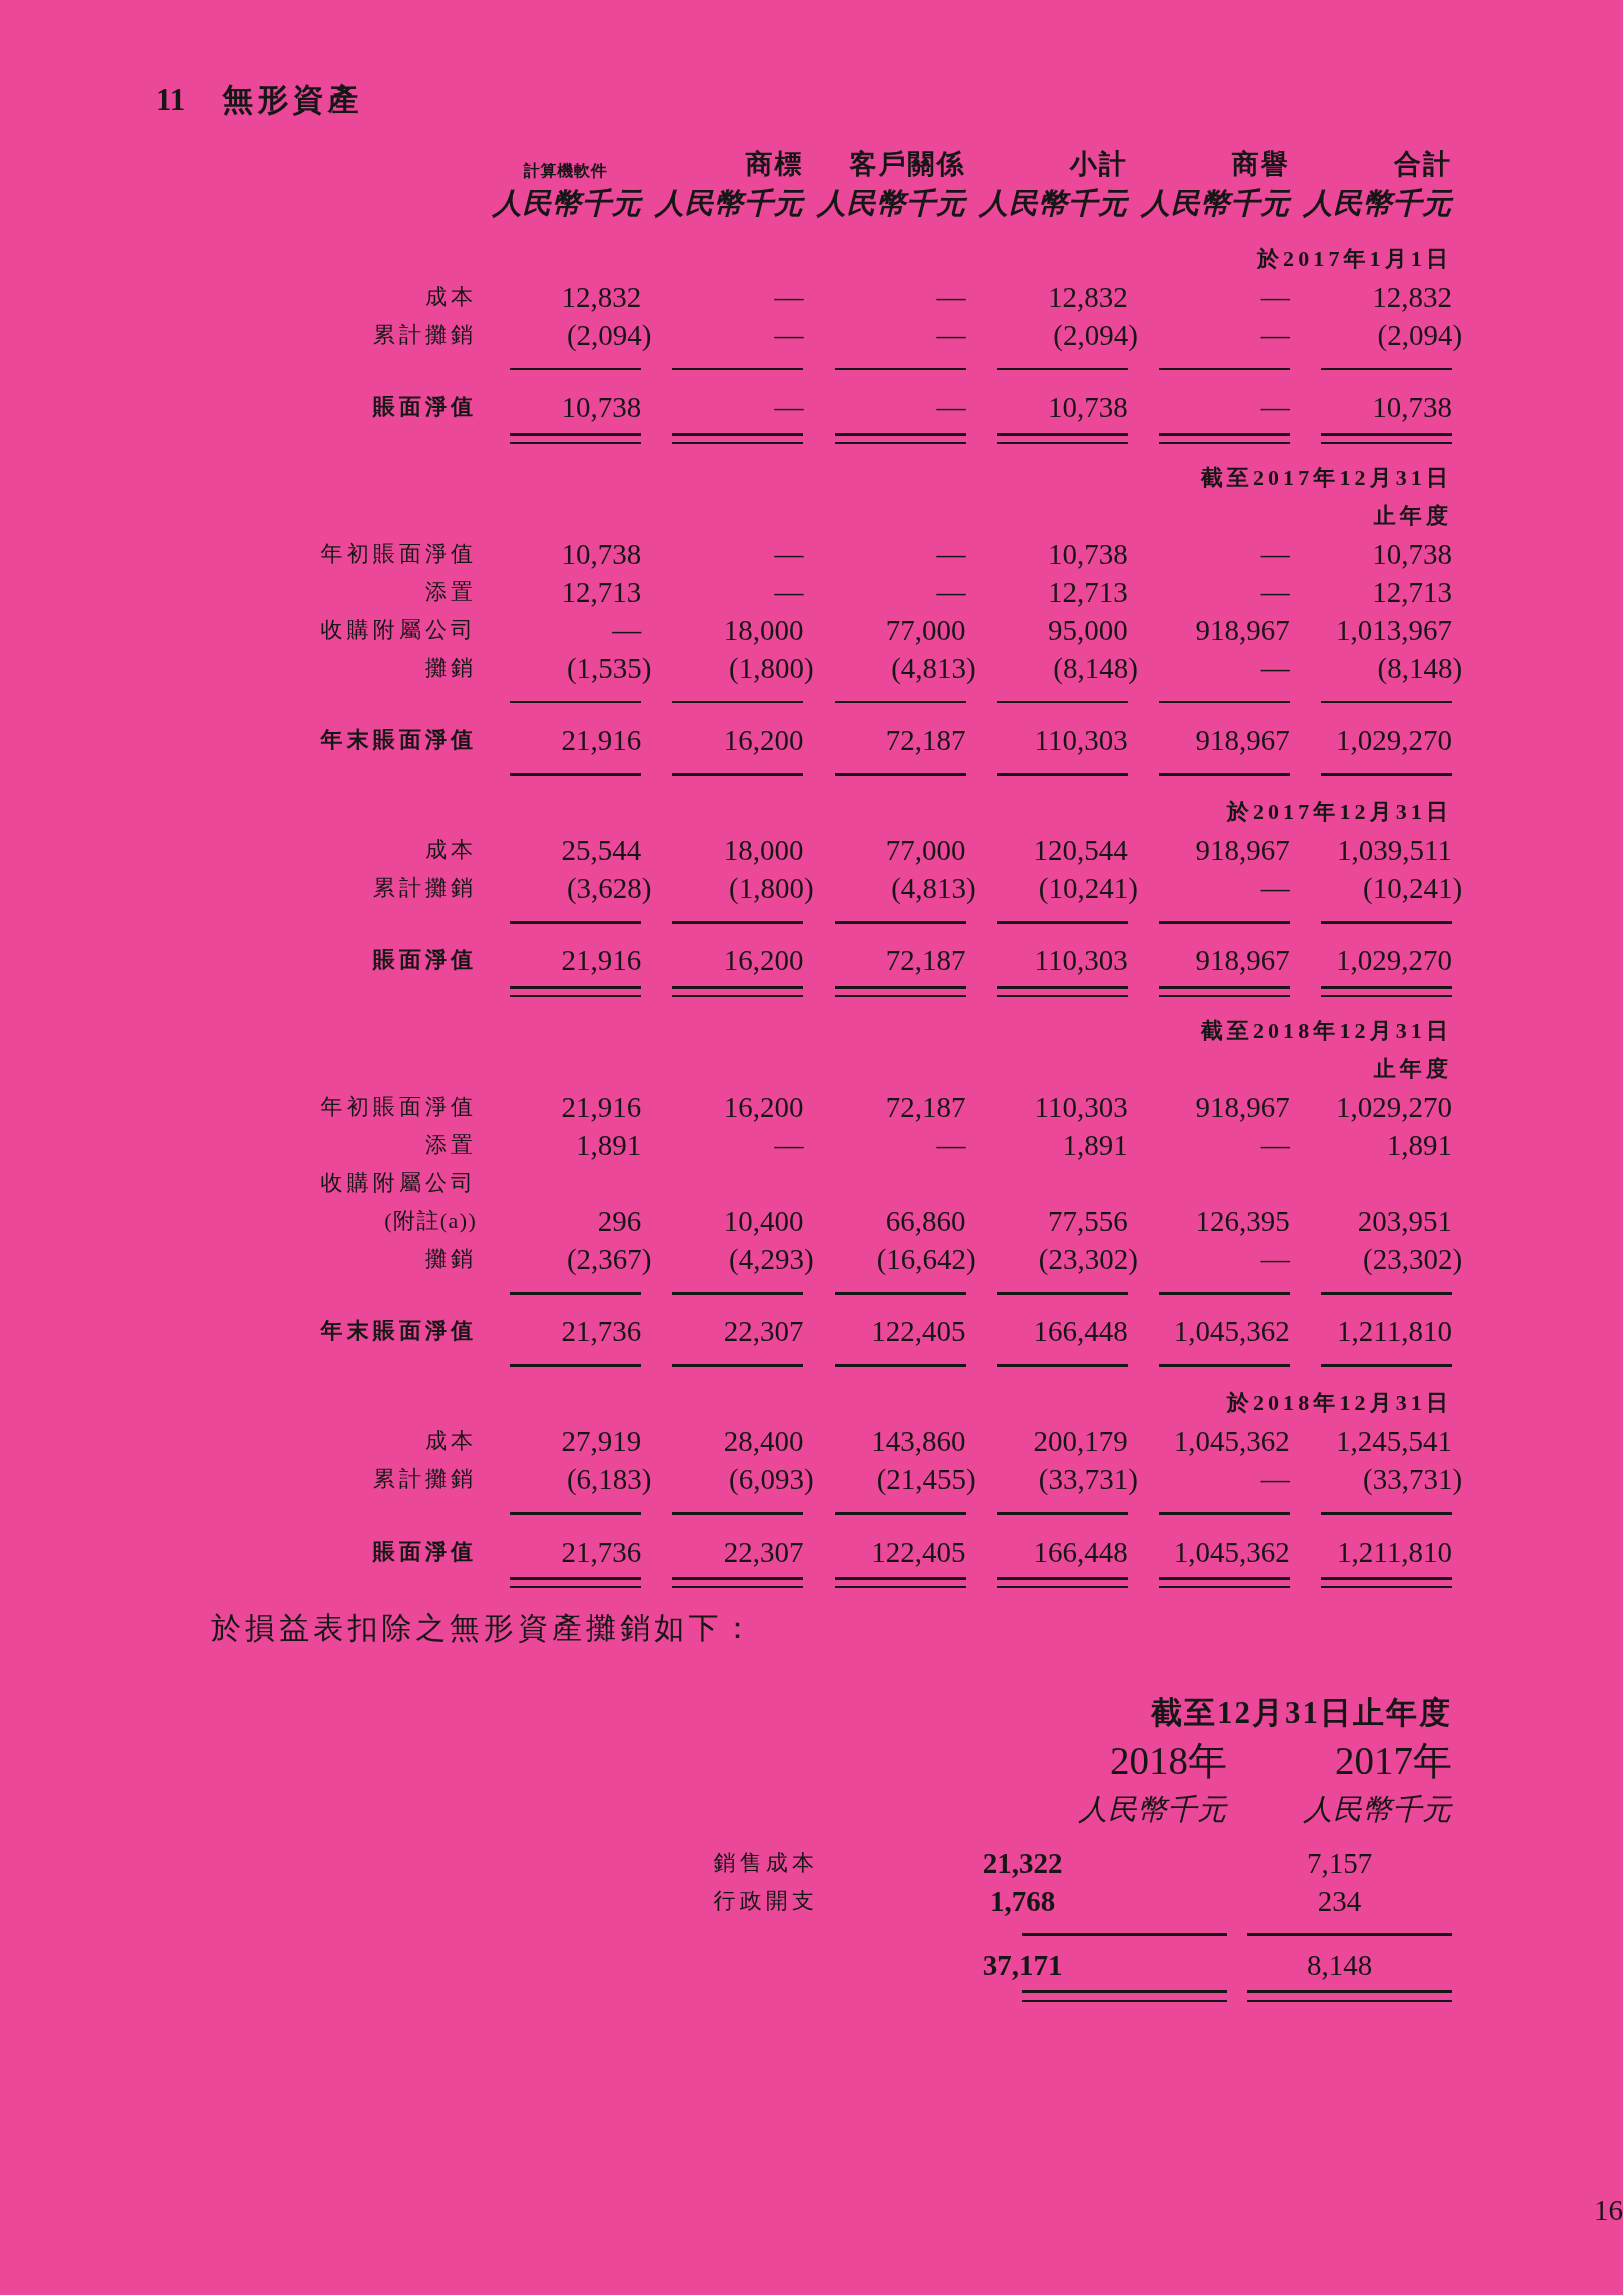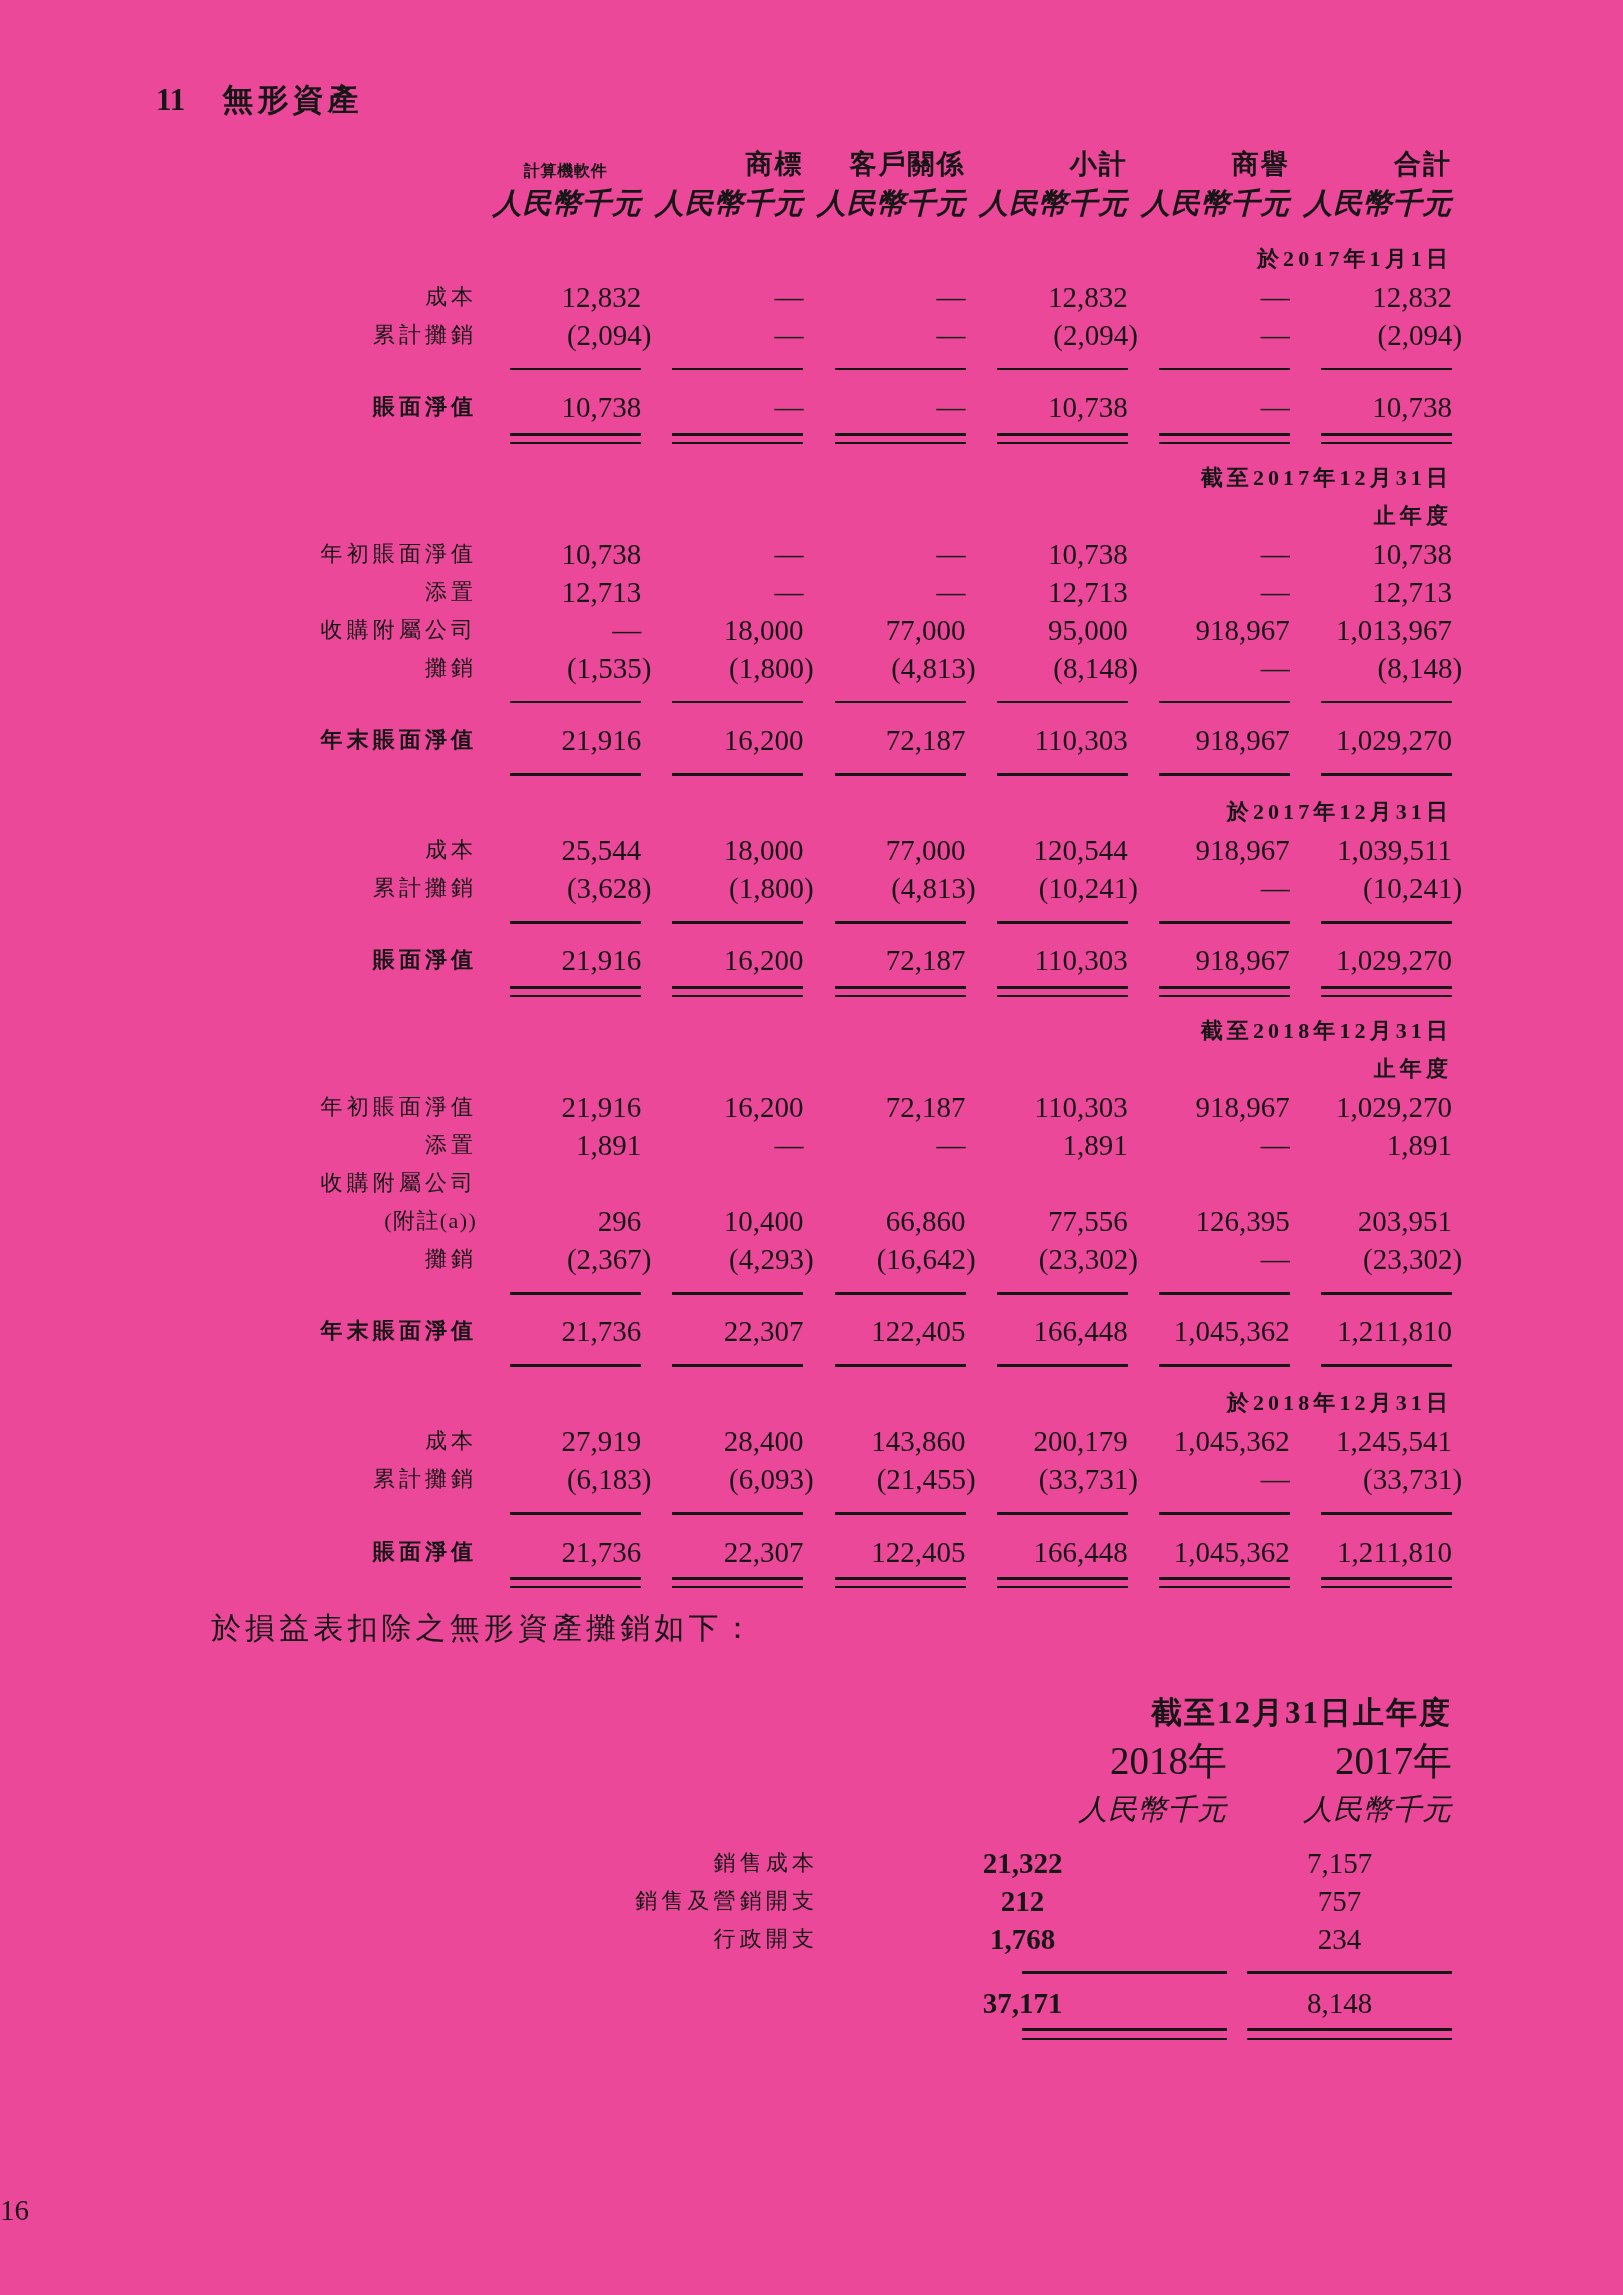--- a/index.html
+++ b/index.html
@@ -60,21 +60,21 @@
   tr.a-data td{line-height:38px;}
   table.amort tbody tr:first-child td{padding-top:13.6px;}
   td.anum{font-size:29px;text-align:center;}
   td.num2018{font-weight:bold;}
   tr.a-rule td{height:16.4px;padding:0 0 1.4px;}
   tr.a-total td{padding-top:8.2px;line-height:38px;}
   tr.a-drule td{height:24.5px;vertical-align:middle;padding:0;}
   .line2{height:2.7px;background:#161616;width:205px;margin-left:auto;}
   .dline2{height:6.1px;border-top:3.4px solid #161616;border-bottom:2px solid #161616;width:205px;margin-left:auto;}
   
-  .pageno{position:absolute;left:0;right:0;bottom:68px;text-align:left;font-size:29px;}
+  .pageno{position:absolute;left:0;right:0;bottom:68px;text-align:right;font-size:29px;}
 </style>
 </head>
 <body>
 
 <div class="page">
 
   <div class="title">
     <span>11</span><span class="ttl">無形資產</span>
   </div>
 
@@ -586,27 +586,20 @@
     <tbody id="amort-tbody">
         <tr class="a-data">
           <td class="lbl">
             <div>銷售成本</div>
           </td>
           <td class="anum num2018"><span class="v">21,322</span></td>
           <td class="anum"><span class="v">7,157</span></td>
         </tr>
         <tr class="a-data">
           <td class="lbl">
-            <div>銷售及營銷開支</div>
-          </td>
-          <td class="anum num2018"><span class="v">212</span></td>
-          <td class="anum"><span class="v">757</span></td>
-        </tr>
-        <tr class="a-data">
-          <td class="lbl">
             <div>行政開支</div>
           </td>
           <td class="anum num2018"><span class="v">1,768</span></td>
           <td class="anum"><span class="v">234</span></td>
         </tr>
         <tr class="a-rule">
           <td></td>
           <td>
             <div class="line2"></div>
           </td>

